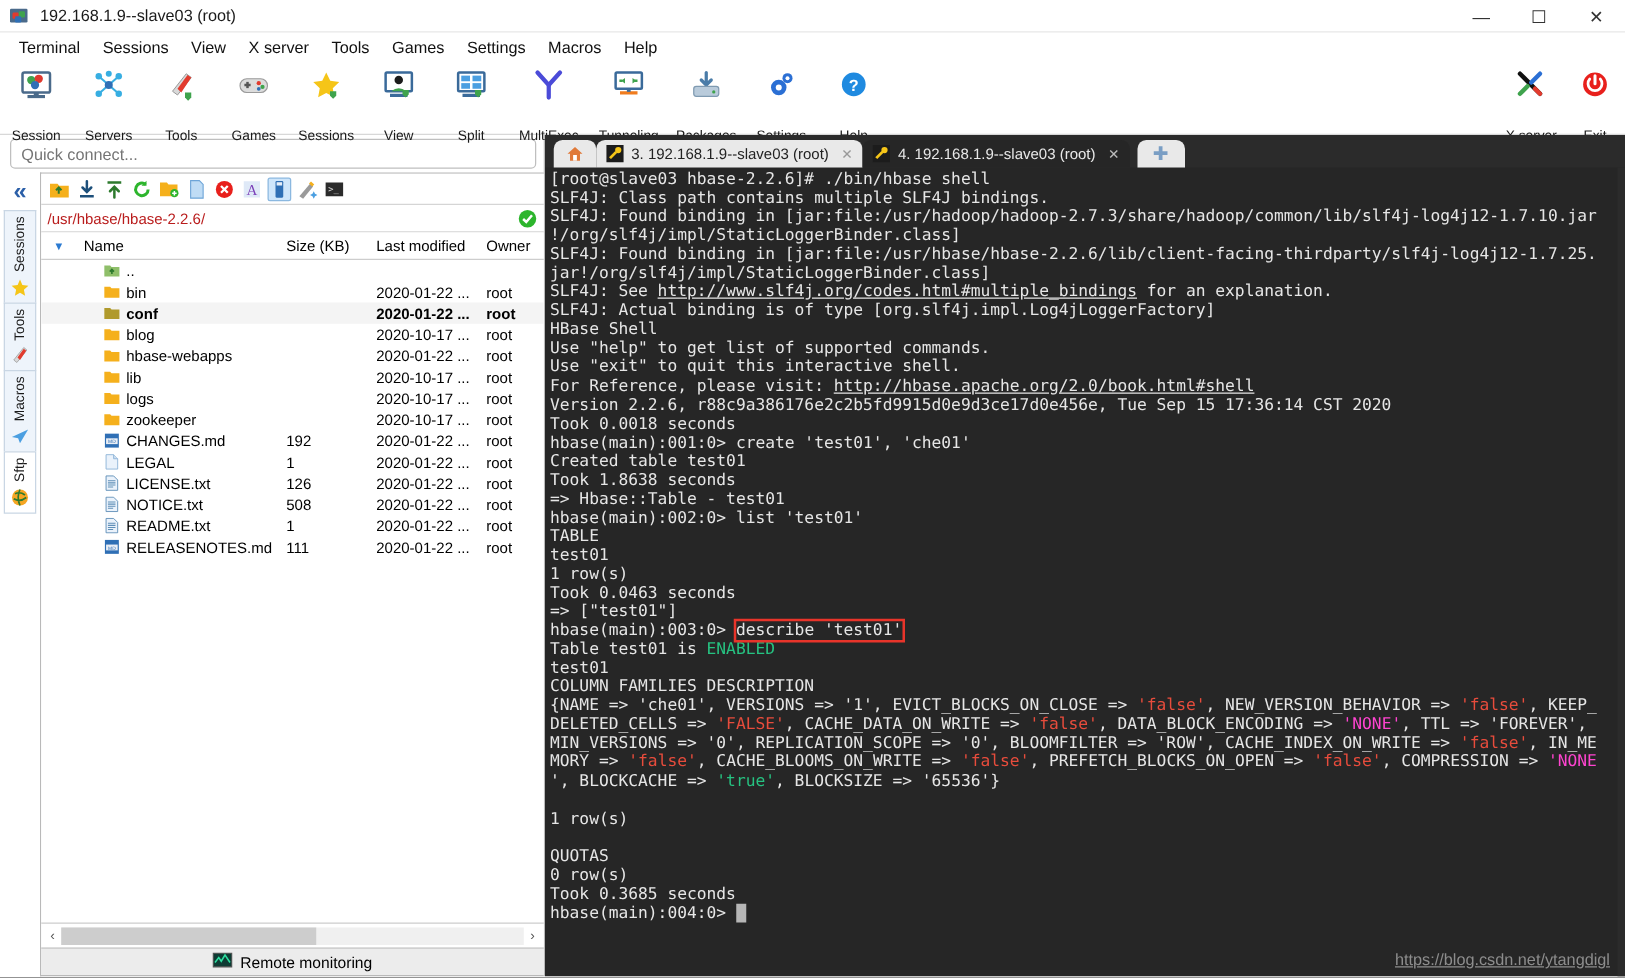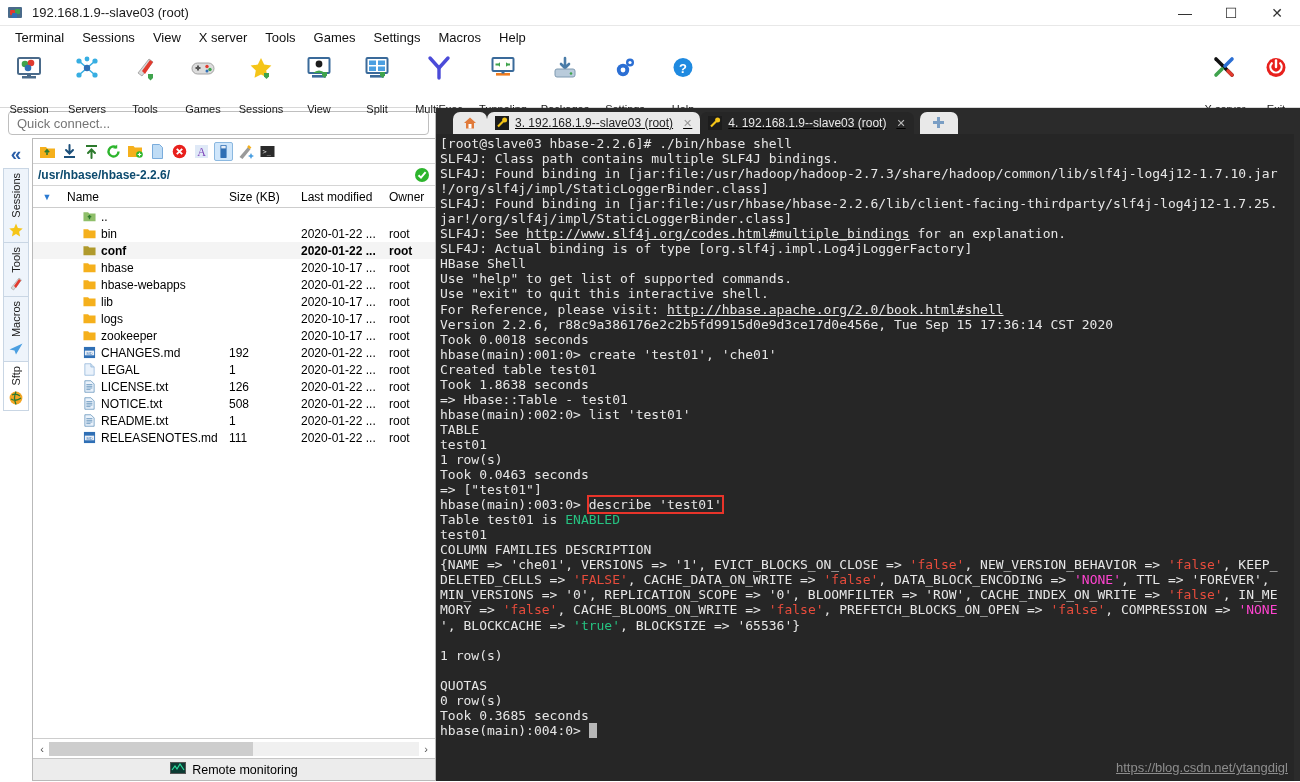--- a/index.html
+++ b/index.html
@@ -56,21 +56,21 @@
   .vtab .vic{ width:18px;height:18px; display:flex;align-items:center;justify-content:center;}
   .vtab.sel{ background:#fff; }
   #filepanel{ flex:1; display:flex;flex-direction:column; border:1px solid #b9b9b9;
               border-right:none; min-width:0;}
   #sftp-toolbar{ height:25px; background:#fff; display:flex;align-items:center;
                  border-bottom:1px solid #d5d5d5; padding-left:5px; gap:3px;}
   .sicon{ width:19px;height:19px; display:flex;align-items:center;justify-content:center;}
   .sicon.active{ background:#cfe6fb; border:1px solid #8bb8e0; border-radius:2px;}
   #pathbar{ height:22px; display:flex; align-items:center; border-bottom:1px solid #d5d5d5;
             background:#fff; }
-  #pathbar .p{ flex:1; font-size:12px; padding-left:5px; color:#0c4a6e;font-weight:bold; }
+  #pathbar .p{ flex:1; font-size:12px; padding-left:5px; color:#b91c1c; }
   #colhdr{ height:22px; display:flex; align-items:center; background:#fff;
            border-bottom:1px solid #cdcdcd; font-size:12px;}
   #colhdr .c{ padding-left:6px; white-space:nowrap; overflow:hidden;}
   .c-sort{ width:28px; text-align:center; color:#2b7ad1; font-size:9px; padding-left:0 !important;}
   .c-name{ flex:1; }
   .c-size{ width:72px; }
   .c-mod{ width:88px; }
   .c-own{ width:52px; }
   #filelist{ flex:1; overflow:hidden; background:#fff; }
   .frow{ height:17px; display:flex; align-items:center; font-size:12px; }
@@ -85,21 +85,21 @@
             display:flex; align-items:center; padding:0 2px;}
   #hscroll .arrow{ width:14px;text-align:center;color:#555;font-size:11px;}
   #hscroll .track{ flex:1; height:14px; background:#f0f0f0; position:relative;}
   #hscroll .thumb{ position:absolute;left:0;top:0;height:14px;width:55%;background:#cdcdcd;}
   #bottomstrip{ height:22px; background:#ececec; border-top:1px solid #c6c6c6;
                 display:flex;align-items:center;justify-content:center; gap:6px; font-size:12.5px;}
   
   #rightpane{ flex:1; display:flex; flex-direction:column; background:#262626; min-width:0;
               position:relative;}
   #tabstrip{ height:26px; background:#2b2b2b; display:flex; align-items:flex-end;
-             padding-left:17px; position:relative;text-decoration:underline;}
+             padding-left:7px; position:relative;}
   .ttab{ height:22px; display:flex; align-items:center; gap:6px; padding:0 8px;
          border-radius:7px 7px 0 0; font-size:12px; }
   .ttab.home{ background:#e9e9e9; color:#222; padding:0 10px;}
   .ttab.inactive{ background:#e9e9e9; color:#222; }
   .ttab.active{ background:#262626; color:#e8e8e8; }
   .ttab .x{ color:#999; font-size:11px; margin-left:4px;}
   .ttab.active .x{ color:#bbb; }
   .tabicon{ width:14px;height:14px; display:inline-block; position:relative; flex:none;}
   #term{ flex:1; overflow:hidden; padding:2px 0 0 4px;
          font-family:"DejaVu Sans Mono", monospace; font-size:13.0px; line-height:15.05px;
@@ -505,21 +505,21 @@
               <div class="fsize"></div>
               <div class="fmod">2020-01-22 ...</div>
               <div class="fown">root</div>
             </div>
             <div class="frow">
               <div class="fi"></div>
               <div class="fname">
                 <span class="ficon"><svg width="13" height="13" viewBox="0 0 14 14">
                     <path d="M0.5 2.5 h5 l1.2 1.4 H13.5 V12 H0.5 Z" fill="#f5b01c"></path>
                   </svg></span>
-                <span>hbase</span>
+                <span>blog</span>
               </div>
               <div class="fsize"></div>
               <div class="fmod">2020-10-17 ...</div>
               <div class="fown">root</div>
             </div>
             <div class="frow">
               <div class="fi"></div>
               <div class="fname">
                 <span class="ficon"><svg width="13" height="13" viewBox="0 0 14 14">
                     <path d="M0.5 2.5 h5 l1.2 1.4 H13.5 V12 H0.5 Z" fill="#f5b01c"></path>

